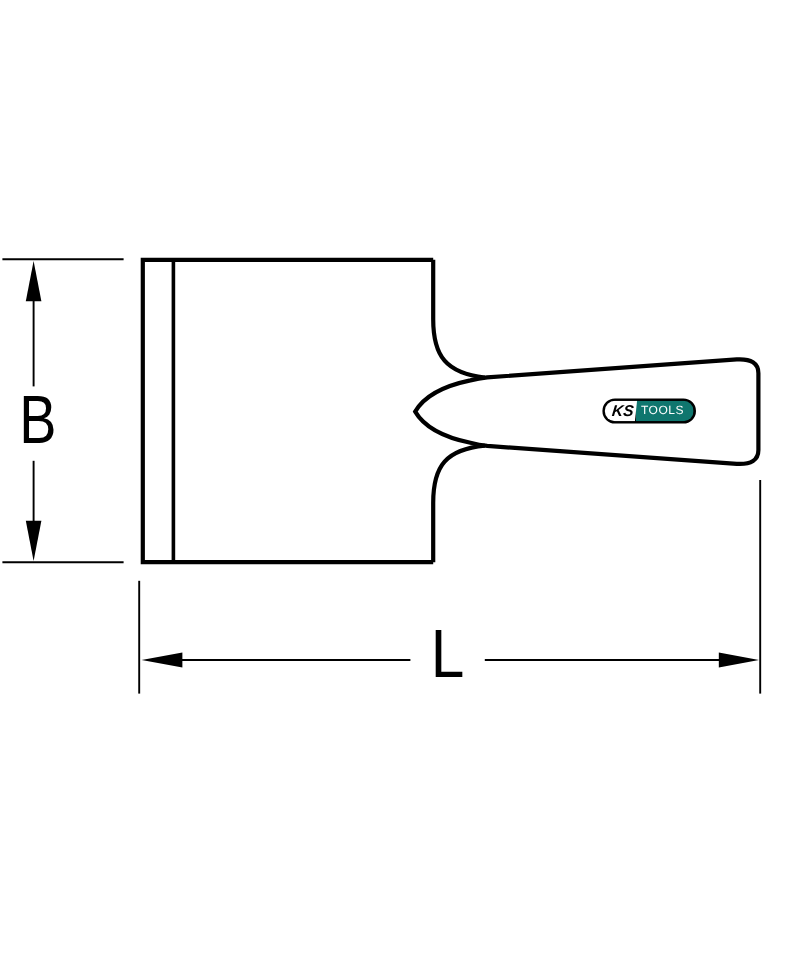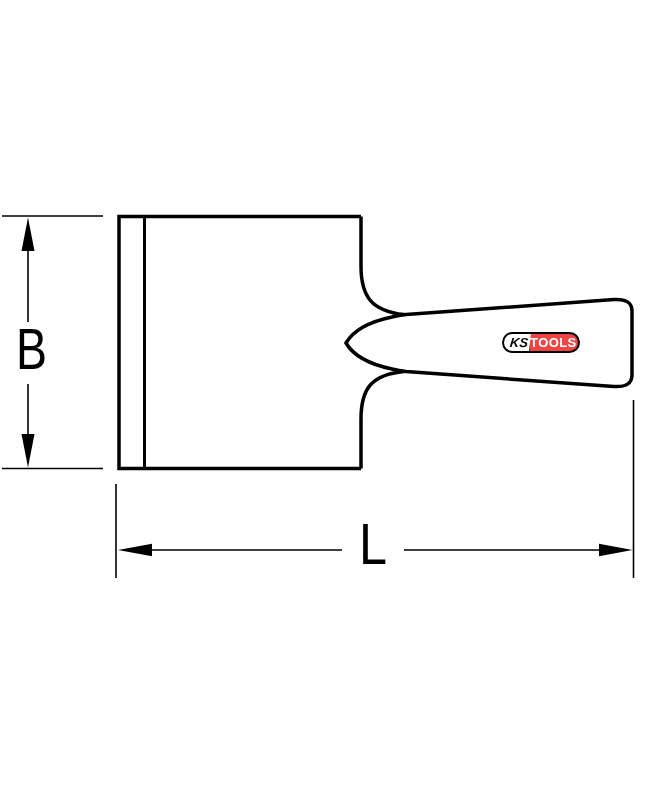--- a/index.html
+++ b/index.html
@@ -48,24 +48,24 @@
     font-size: 13px;
     line-height: 17px;
     padding: 0 2px 0 6px;
     display: flex;
     align-items: center;
     transform: skewX(-6deg);
     margin-left: -2px;
     padding-left: 8px;
   }
   .logo-tools {
-    background: #ef4444;
+    background: #0f766e;
     color: #ffffff;
-    font-weight: bold;
-    font-size: 13px;
+    font-weight: normal;
+    font-size: 10px;
     line-height: 17px;
     letter-spacing: 0.4px;
     flex: 1;
     display: flex;
     align-items: center;
     justify-content: center;
     padding-right: 4px;
   }
 </style>
 </head>

